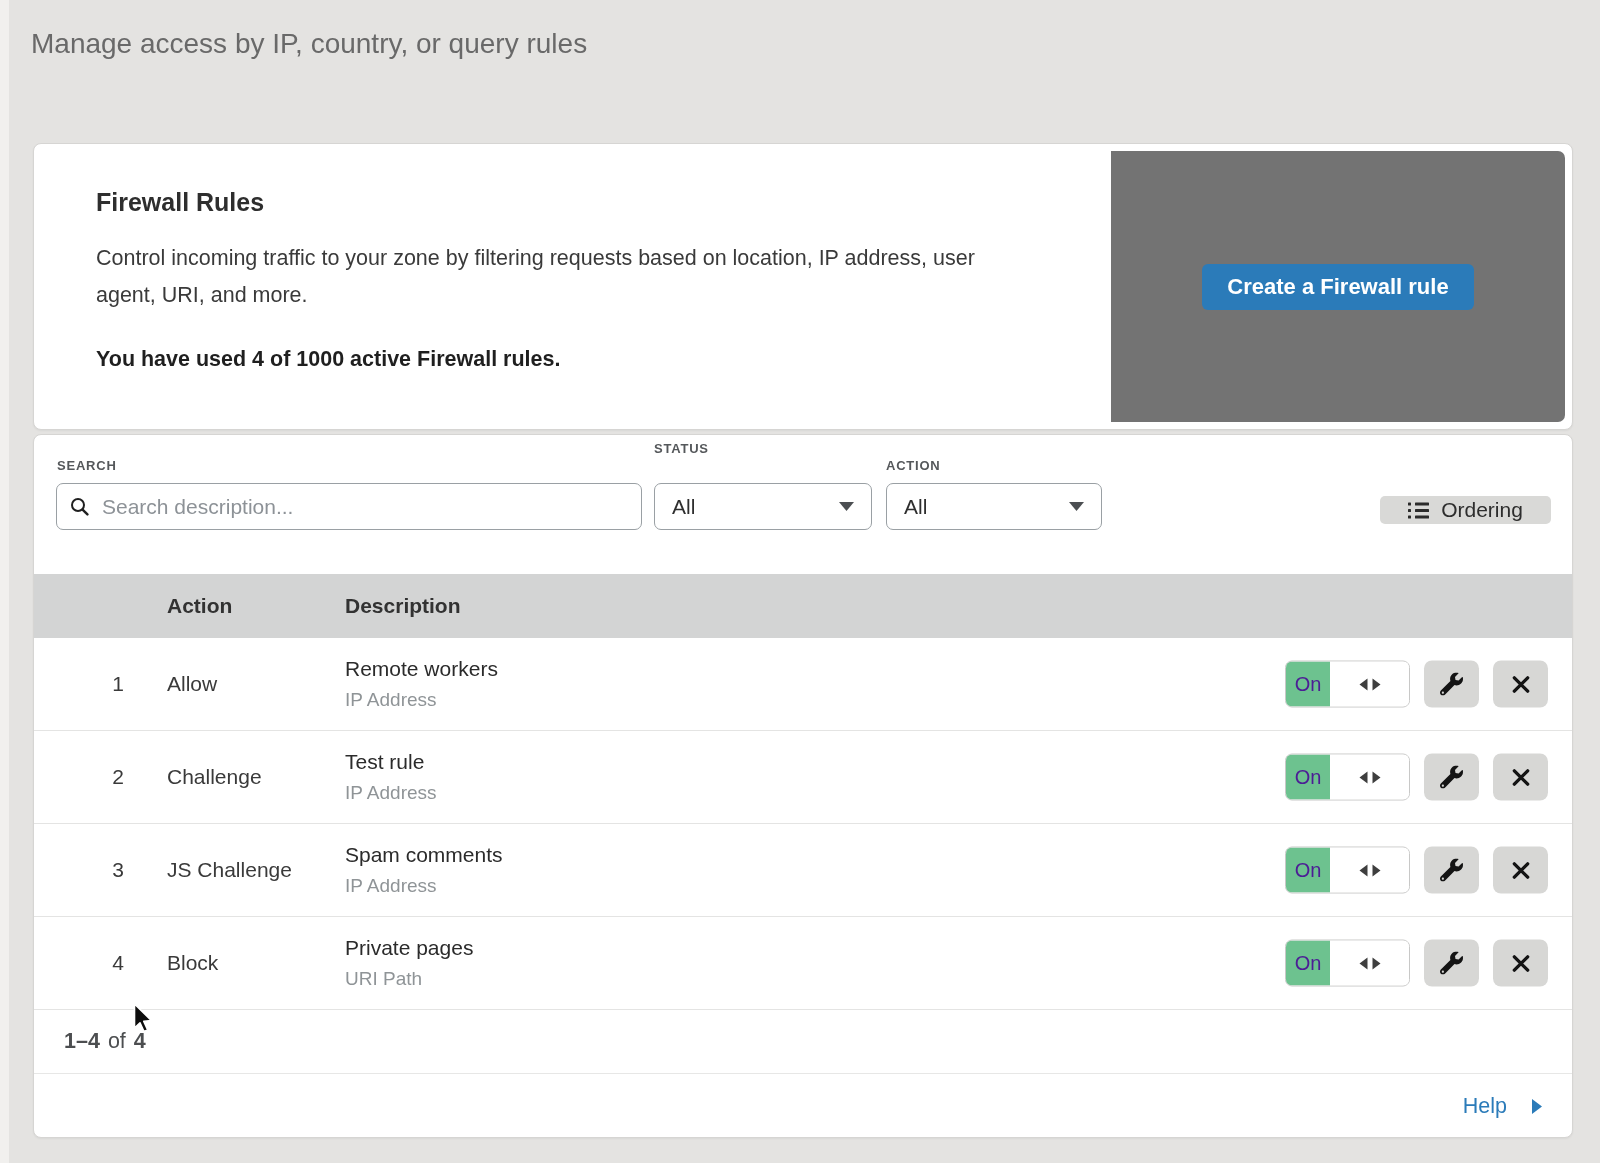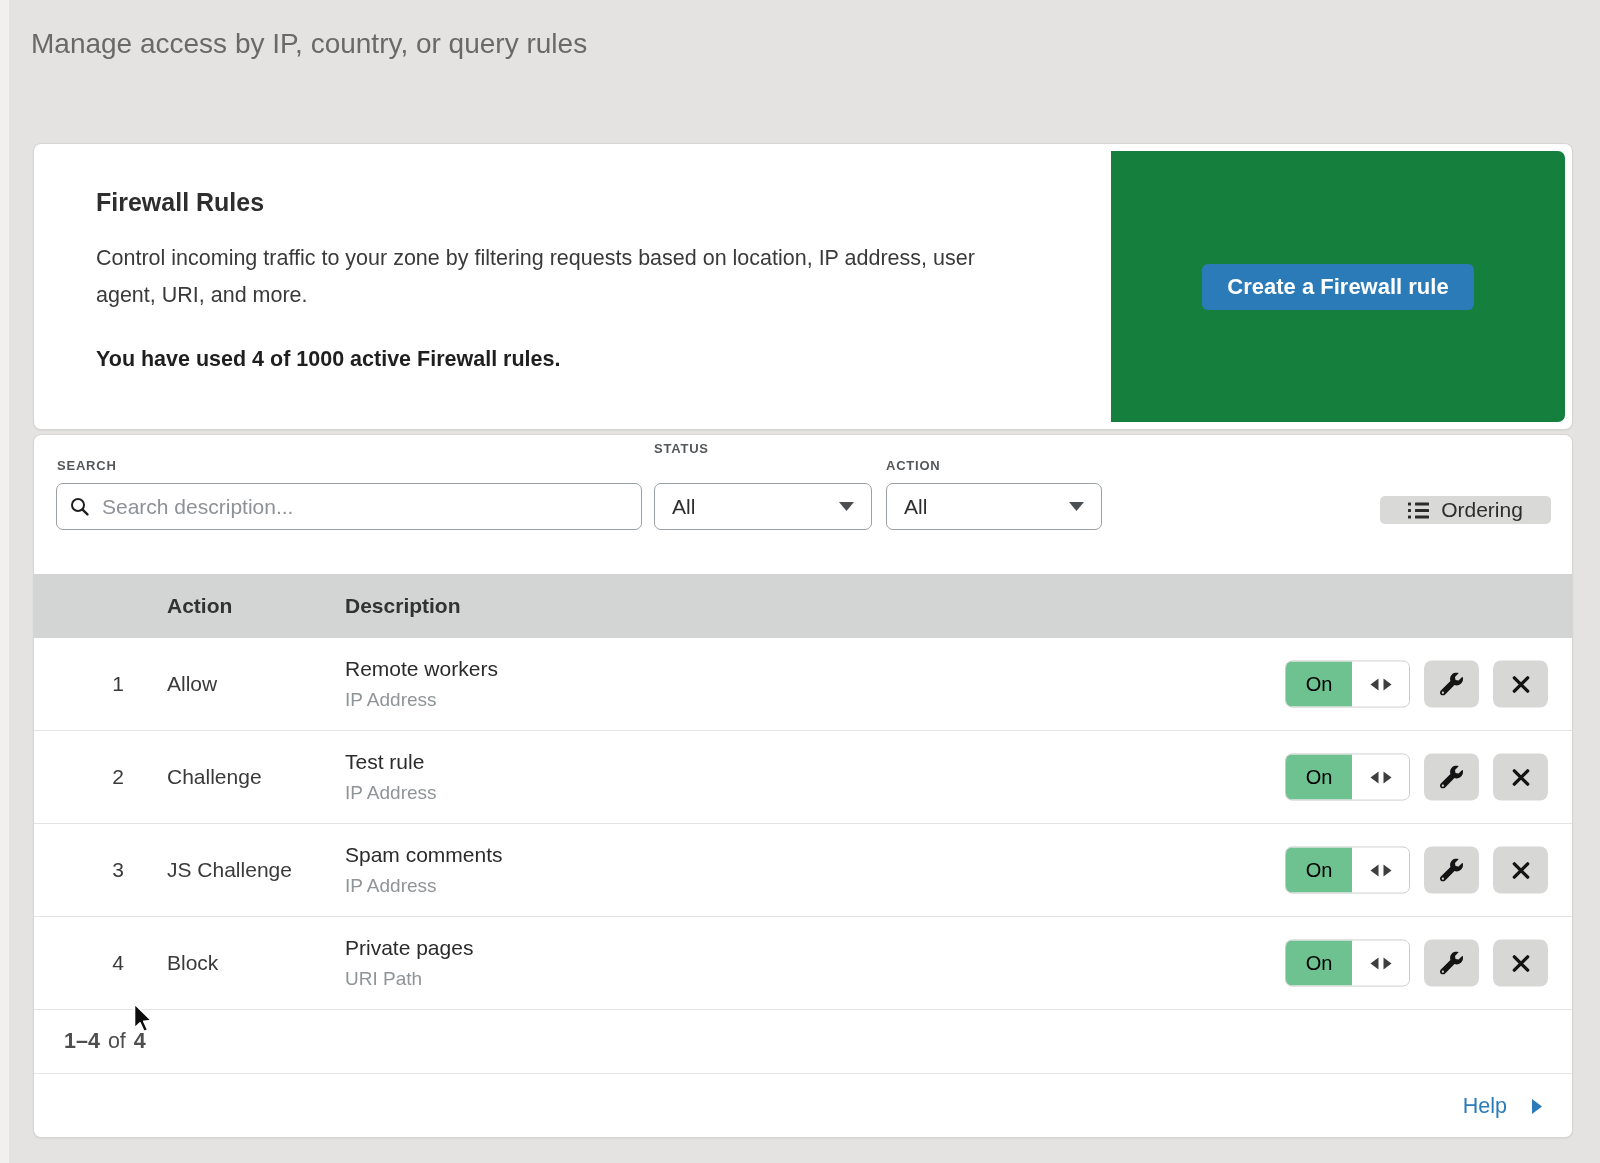--- a/index.html
+++ b/index.html
@@ -20,21 +20,21 @@
           box-shadow:0 1px 2px rgba(0,0,0,0.05); }
   #card-rules { left:33px; top:143px; width:1540px; height:287px;padding-left:16px; }
   #card-table { left:33px; top:434px; width:1540px; height:704px; }
 
   
   .rules-info { padding:44px 0 0 46px; width:990px; }
   .rules-heading { font-size:25px; font-weight:700; color:#2e2e2e; margin:0; }
   .rules-desc { font-size:21.5px; line-height:37px; color:#3a3a3a; margin-top:23px; }
   .rules-usage { font-size:21.5px; font-weight:700; color:#1f1f1f; margin-top:33px; }
   .rules-side-panel { position:absolute; top:7px; right:7px; bottom:7px; left:1077px;
-    background:#15803d; border-radius:0 7px 7px 0; display:flex; align-items:center; justify-content:center; }
+    background:#737373; border-radius:0 7px 7px 0; display:flex; align-items:center; justify-content:center; }
   .create-btn { background:#2b7bb9; color:#fff; font-size:22px; font-weight:600; border:none;
     border-radius:6px; height:46px; padding:0 25px; font-family:inherit; cursor:pointer; }
 
   
   .filter-label { position:absolute; font-size:13px; font-weight:700; letter-spacing:0.06em; color:#55585b; }
   #search-label { left:23px;  top:23px; }
   #status-label { left:620px; top:6px; }
   #action-label { left:852px; top:23px; }
   .search-box { position:absolute; left:22px; top:48px; width:586px; height:47px; background:#fff;
     border:1.5px solid #9aa0a4; border-radius:7px; display:flex; align-items:center; padding:0 13px; gap:10px; }
@@ -54,21 +54,21 @@
   .th-action { left:133px; } .th-desc { left:311px; }
   .table-body { position:absolute; left:0; top:203px; width:100%; }
   .rule-row { position:relative; height:93px; border-bottom:1px solid #e4e4e3; background:#fff; }
   .row-num    { position:absolute; left:30px;  top:50%; transform:translateY(-50%); width:60px; text-align:right; font-size:21px; color:#3a3a3a; }
   .row-action { position:absolute; left:133px; top:50%; transform:translateY(-50%); font-size:21px; color:#3a3a3a; }
   .row-desc   { position:absolute; left:311px; top:50%; transform:translateY(-50%); }
   .desc-title { font-size:21px; color:#2b2b2b; }
   .desc-sub   { font-size:19px; color:#8f9497; margin-top:8px; }
   .row-controls { position:absolute; right:24px; top:50%; transform:translateY(-50%); display:flex; align-items:center; }
   .toggle { display:flex; width:125px; height:47px; border:1px solid #c8c8c7; border-radius:7px; overflow:hidden; cursor:pointer; background:#fff; }
-  .toggle-on { width:66px; background:#6dc28f; color:#000000; font-size:20px; display:flex; align-items:center; justify-content:center; }
+  .toggle-on { width:44px; background:#6dc28f; color:#4c1d95; font-size:20px; display:flex; align-items:center; justify-content:center; }
   .toggle-handle { flex:1; background:#fff; display:flex; align-items:center; justify-content:center; }
   .icon-btn { width:55px; height:47px; margin-left:14px; background:#d7d7d5; border:none; border-radius:8px;
     display:flex; align-items:center; justify-content:center; cursor:pointer; }
 
   
   .footer-range { position:absolute; left:0; top:575px; width:100%; height:64px; border-bottom:1px solid #e7e7e6;
     display:flex; align-items:center; padding-left:30px; font-size:21.5px; color:#4c4e50; }
   .footer-range .bold { font-weight:700; }
   .footer-range .of-word { margin:0 8px; font-weight:400; }
   .help-row { position:absolute; left:0; top:639px; width:100%; height:64px;

